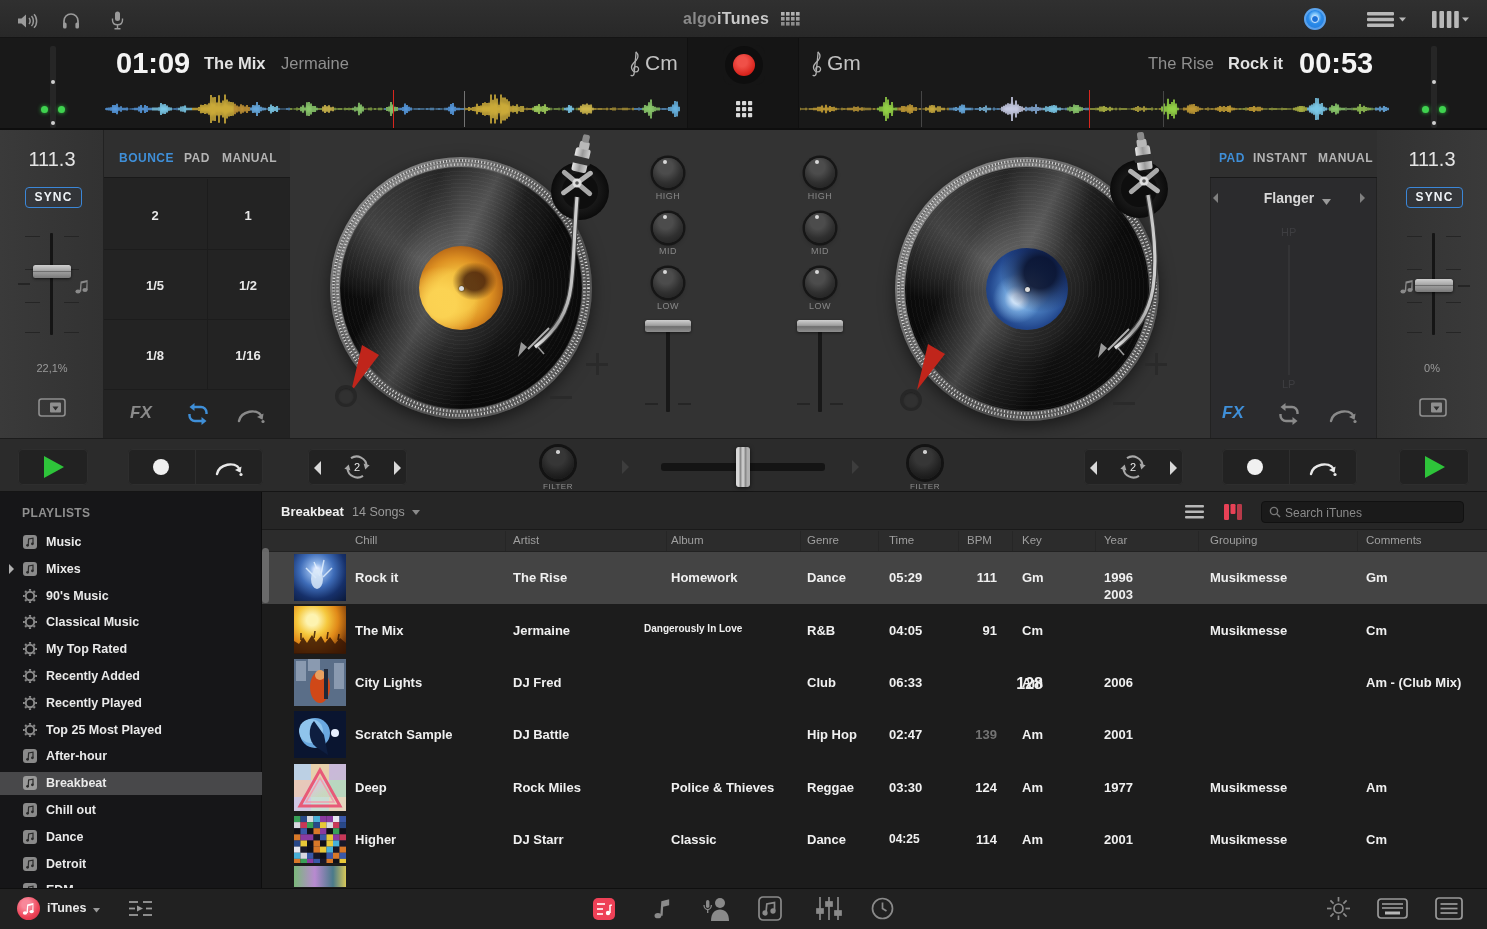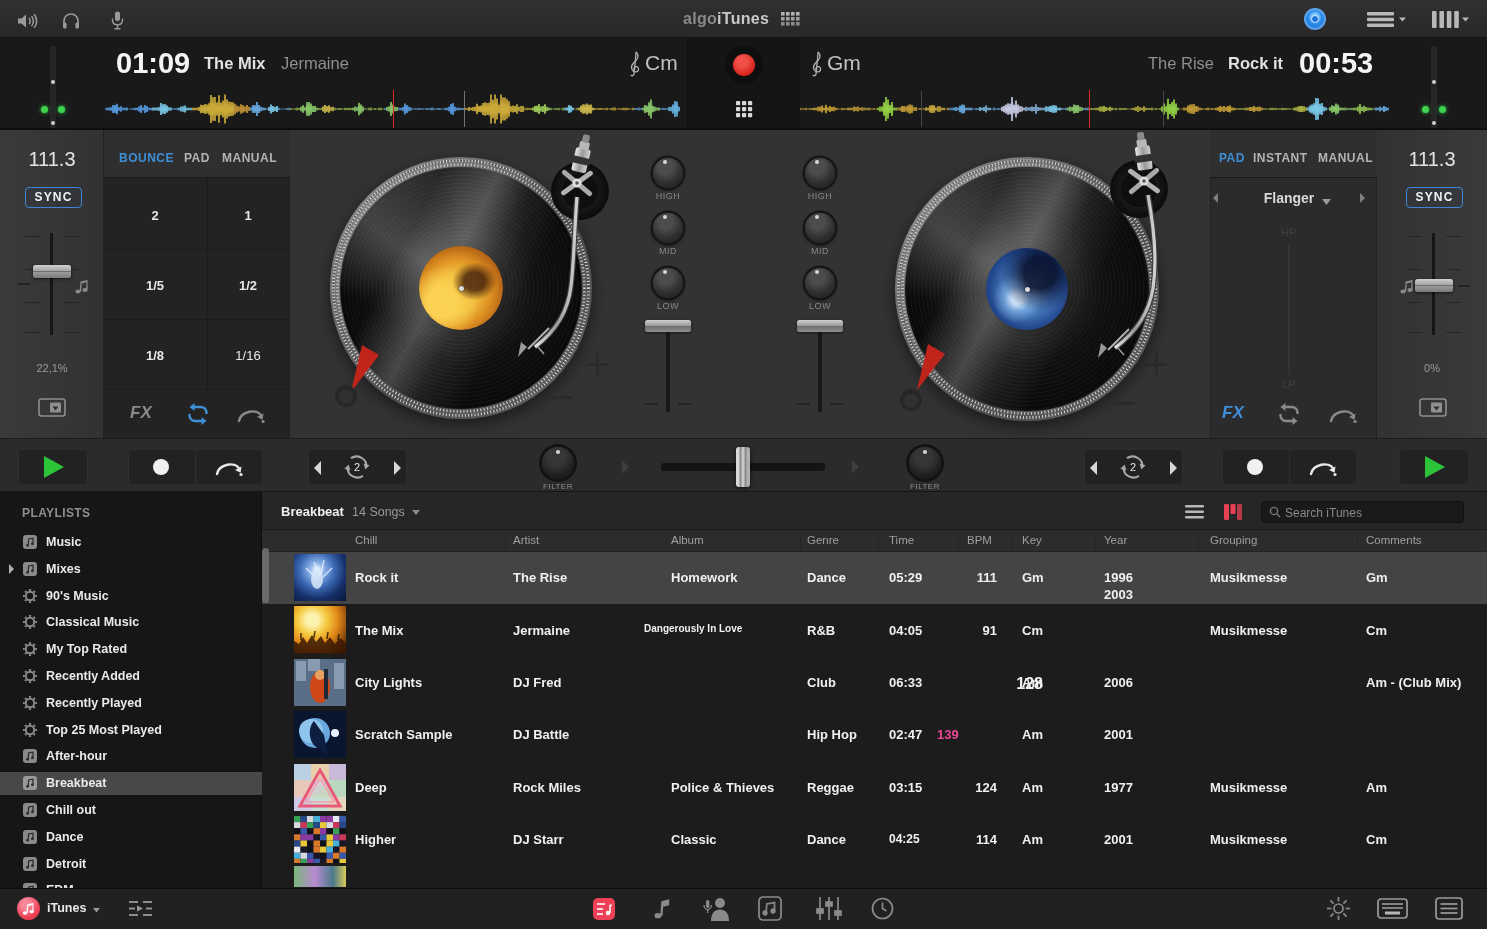--- a/index.html
+++ b/index.html
@@ -204,21 +204,21 @@
 <div class="abs" style="left:222px;top:151px;font-size:12px;font-weight:bold;color:#b4b4b4;letter-spacing:.5px">MANUAL</div>
 <div class="abs" style="left:207px;top:179px;width:1px;height:210px;background:#1c1c1c"></div>
 <div class="abs" style="left:104px;top:249px;width:186px;height:1px;background:#1c1c1c"></div>
 <div class="abs" style="left:104px;top:319px;width:186px;height:1px;background:#1c1c1c"></div>
 <div class="abs" style="left:104px;top:389px;width:186px;height:1px;background:#1c1c1c"></div>
 <div class="abs" style="left:125px;top:208px;width:60px;text-align:center;font-size:13px;font-weight:bold;color:#e8e8e8">2</div>
 <div class="abs" style="left:218px;top:208px;width:60px;text-align:center;font-size:13px;font-weight:bold;color:#e8e8e8">1</div>
 <div class="abs" style="left:125px;top:278px;width:60px;text-align:center;font-size:13px;font-weight:bold;color:#e8e8e8">1/5</div>
 <div class="abs" style="left:218px;top:278px;width:60px;text-align:center;font-size:13px;font-weight:bold;color:#e8e8e8">1/2</div>
 <div class="abs" style="left:125px;top:348px;width:60px;text-align:center;font-size:13px;font-weight:bold;color:#e8e8e8">1/8</div>
-<div class="abs" style="left:218px;top:348px;width:60px;text-align:center;font-size:13px;font-weight:normal;color:#e8e8e8">1/16</div>
+<div class="abs" style="left:218px;top:348px;width:60px;text-align:center;font-size:13px;font-weight:bold;color:#e8e8e8">1/16</div>
 <div class="abs" style="left:130px;top:403px;font-size:17px;font-style:italic;font-weight:bold;color:#8a8a8a">FX</div>
 <svg style="position:absolute;left:184.0px;top:402.0px" width="28.0" height="24.0" viewBox="0 0 28 24" fill="none">
 <path d="M8 5 H17 A5.5 5.5 0 0 1 22.5 10.5 V12" stroke="#3f8fd8" stroke-width="2.4"></path>
 <path d="M20 19 H11 A5.5 5.5 0 0 1 5.5 13.5 V12" stroke="#3f8fd8" stroke-width="2.4"></path>
 <path d="M10.5 1 L5.5 5 L10.5 9 Z" fill="#3f8fd8"></path>
 <path d="M17.5 15 L22.5 19 L17.5 23 Z" fill="#3f8fd8"></path>
 </svg>
 <svg style="position:absolute;left:237.0px;top:404.0px" width="28.0" height="20.0" viewBox="0 0 28 20" fill="none">
 <path d="M2 17 C4 7 20 4 24.5 12" stroke="#8a8a8a" stroke-width="2.4" stroke-linecap="round"></path>
 <path d="M26.5 9.5 L25.6 15.8 L20.0 13.0 Z" fill="#8a8a8a"></path>
@@ -666,29 +666,29 @@
 <div class="abs" style="left:889px;top:675px;font-size:13px;font-weight:bold;color:#f0f0f0">06:33</div>
 <div class="abs" style="left:983px;top:675px;width:60px;text-align:right;font-size:16px;font-weight:bold;color:#f0f0f0">128</div>
 <div class="abs" style="left:1022px;top:675px;font-size:13px;font-weight:bold;color:#f0f0f0">Am</div>
 <div class="abs" style="left:1104px;top:675px;font-size:13px;font-weight:bold;color:#f0f0f0">2006</div>
 <div class="abs" style="left:1366px;top:675px;font-size:13px;font-weight:bold;color:#f0f0f0">Am - (Club Mix)</div>
 <div class="abs" style="left:294px;top:711px;width:52px;height:47px;background:radial-gradient(circle at 38% 45%,#a8d0f0 0 18%,#3f72b8 38%,#122448 70%,#070f24 100%)"></div>
 <div class="abs" style="left:355px;top:727px;font-size:13px;font-weight:bold;color:#f0f0f0">Scratch Sample</div>
 <div class="abs" style="left:513px;top:727px;font-size:13px;font-weight:bold;color:#f0f0f0">DJ Battle</div>
 <div class="abs" style="left:807px;top:727px;font-size:13px;font-weight:bold;color:#f0f0f0">Hip Hop</div>
 <div class="abs" style="left:889px;top:727px;font-size:13px;font-weight:bold;color:#f0f0f0">02:47</div>
-<div class="abs" style="left:937px;top:727px;width:60px;text-align:left;font-size:13px;font-weight:bold;color:#ec4899">139</div>
+<div class="abs" style="left:937px;top:727px;width:60px;text-align:right;font-size:13px;font-weight:bold;color:#737373">139</div>
 <div class="abs" style="left:1022px;top:727px;font-size:13px;font-weight:bold;color:#f0f0f0">Am</div>
 <div class="abs" style="left:1104px;top:727px;font-size:13px;font-weight:bold;color:#f0f0f0">2001</div>
 <div class="abs" style="left:294px;top:764px;width:52px;height:47px;background:linear-gradient(145deg,#e8d8c8 0 25%,#d8c8e0 40%,#c8d8c0 60%,#e0c8b8 100%)"></div>
 <div class="abs" style="left:355px;top:780px;font-size:13px;font-weight:bold;color:#f0f0f0">Deep</div>
 <div class="abs" style="left:513px;top:780px;font-size:13px;font-weight:bold;color:#f0f0f0">Rock Miles</div>
 <div class="abs" style="left:671px;top:780px;font-size:13px;font-weight:bold;color:#f0f0f0">Police &amp; Thieves</div>
 <div class="abs" style="left:807px;top:780px;font-size:13px;font-weight:bold;color:#f0f0f0">Reggae</div>
-<div class="abs" style="left:889px;top:780px;font-size:13px;font-weight:bold;color:#f0f0f0">03:15</div>
+<div class="abs" style="left:889px;top:780px;font-size:13px;font-weight:bold;color:#f0f0f0">03:30</div>
 <div class="abs" style="left:937px;top:780px;width:60px;text-align:right;font-size:13px;font-weight:bold;color:#f0f0f0">124</div>
 <div class="abs" style="left:1022px;top:780px;font-size:13px;font-weight:bold;color:#f0f0f0">Am</div>
 <div class="abs" style="left:1104px;top:780px;font-size:13px;font-weight:bold;color:#f0f0f0">1977</div>
 <div class="abs" style="left:1210px;top:780px;font-size:13px;font-weight:bold;color:#f0f0f0">Musikmesse</div>
 <div class="abs" style="left:1366px;top:780px;font-size:13px;font-weight:bold;color:#f0f0f0">Am</div>
 <div class="abs" style="left:294px;top:816px;width:52px;height:47px;background:#223"></div>
 <div class="abs" style="left:355px;top:832px;font-size:13px;font-weight:bold;color:#f0f0f0">Higher</div>
 <div class="abs" style="left:513px;top:832px;font-size:13px;font-weight:bold;color:#f0f0f0">DJ Starr</div>
 <div class="abs" style="left:671px;top:832px;font-size:13px;font-weight:bold;color:#f0f0f0">Classic</div>
 <div class="abs" style="left:807px;top:832px;font-size:13px;font-weight:bold;color:#f0f0f0">Dance</div>

